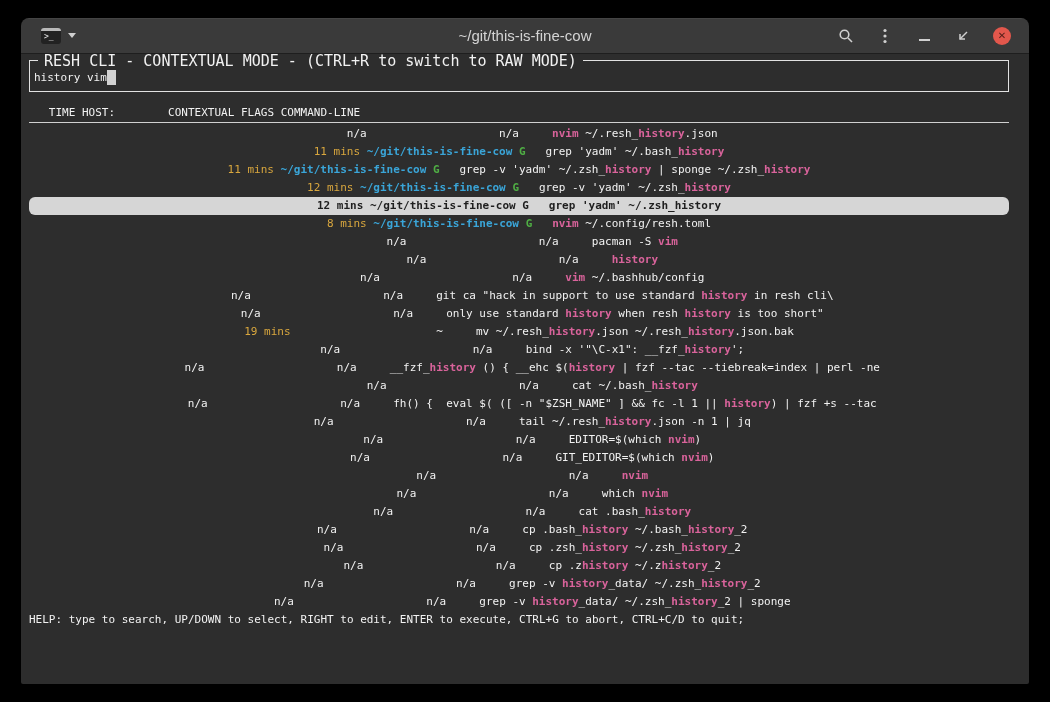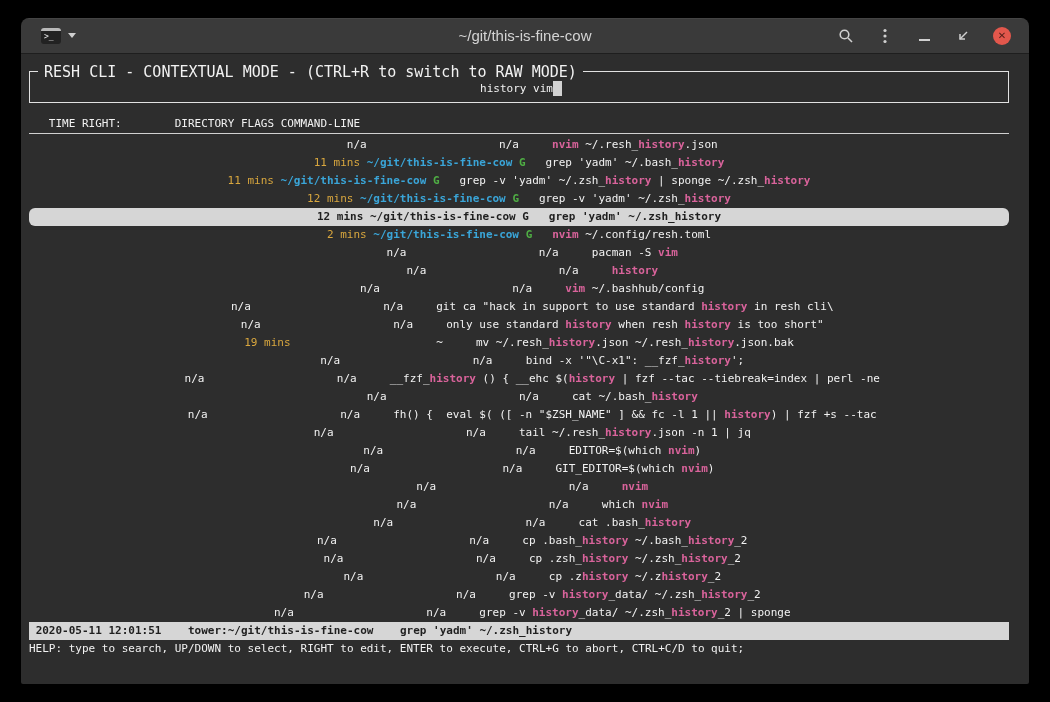--- a/index.html
+++ b/index.html
@@ -48,23 +48,22 @@
   
   .terminal {
     height:630px; background:var(--terminal_bg, #2d2d2d);
     color:var(--terminal_fg, #f2f2f2);
     padding:6px 20px 0 8px;
     font-size:15px; line-height:18px; overflow:hidden;
   }
   pre { margin:0; font-family:"DejaVu Sans Mono", monospace; font-size:11px; line-height:18px; white-space:pre; }
   
   .search-box {
-    position:relative; margin-top:11px; height:32px;
+    position:relative; margin-top:0; height:32px;
     border:1px solid #e2e2e2;
-    text-align:center;
   }
   .legend {
     position:absolute; top:-9px; left:8px;
     background:var(--terminal_bg, #2d2d2d); padding:0 6px;
     color:var(--terminal_fg, #f2f2f2);
   }
   .query-line { padding:6px 0 0 4px; }
   .query-line pre { display:inline; }
   .cursor {
     display:inline-block; width:9px; height:15px;
@@ -136,29 +135,29 @@
         </span>
     </div>
   </div>
 
   <div class="terminal">
     <div class="search-box">
       <span class="legend">RESH CLI - CONTEXTUAL MODE - (CTRL+R to switch to RAW MODE)</span>
       <div class="query-line"><pre>history vim</pre><span class="cursor"></span></div>
     </div>
 
-    <pre class="header-line" id="table-header">   TIME RIGHT:        DIRECTORY FLAGS COMMAND-LINE</pre>
+    <pre class="header-line" id="table-header">   TIME HOST:        CONTEXTUAL FLAGS COMMAND-LINE</pre>
 
     <div id="rows">
         <pre class="row"><span class="fg">    n/a</span> <span class="fg">                   n/a</span> <span class="flag">   </span> <span class="cmd"><span class="match">nvim</span> ~/.resh_<span class="match">history</span>.json</span></pre>
         <pre class="row"><span class="time">11 mins</span> <span class="dir">~/git/this-is-fine-cow</span> <span class="flag">G  </span> <span class="cmd">grep 'yadm' ~/.bash_<span class="match">history</span></span></pre>
         <pre class="row"><span class="time">11 mins</span> <span class="dir">~/git/this-is-fine-cow</span> <span class="flag">G  </span> <span class="cmd">grep -v 'yadm' ~/.zsh_<span class="match">history</span> | sponge ~/.zsh_<span class="match">history</span></span></pre>
         <pre class="row"><span class="time">12 mins</span> <span class="dir">~/git/this-is-fine-cow</span> <span class="flag">G  </span> <span class="cmd">grep -v 'yadm' ~/.zsh_<span class="match">history</span></span></pre>
         <pre class="row selected"><span class="time">12 mins</span> <span class="dir">~/git/this-is-fine-cow</span> <span class="flag">G  </span> <span class="cmd">grep 'yadm' ~/.zsh_<span class="match">history</span></span></pre>
-        <pre class="row"><span class="time">2 mins</span> <span class="dir">~/git/this-is-fine-cow</span> <span class="flag">G  </span> <span class="cmd"><span class="match">nvim</span> ~/.config/resh.toml</span></pre>
+        <pre class="row"><span class="time">8 mins</span> <span class="dir">~/git/this-is-fine-cow</span> <span class="flag">G  </span> <span class="cmd"><span class="match">nvim</span> ~/.config/resh.toml</span></pre>
         <pre class="row"><span class="fg">    n/a</span> <span class="fg">                   n/a</span> <span class="flag">   </span> <span class="cmd">pacman -S <span class="match">vim</span></span></pre>
         <pre class="row"><span class="fg">    n/a</span> <span class="fg">                   n/a</span> <span class="flag">   </span> <span class="cmd"><span class="match">history</span></span></pre>
         <pre class="row"><span class="fg">    n/a</span> <span class="fg">                   n/a</span> <span class="flag">   </span> <span class="cmd"><span class="match">vim</span> ~/.bashhub/config</span></pre>
         <pre class="row"><span class="fg">    n/a</span> <span class="fg">                   n/a</span> <span class="flag">   </span> <span class="cmd">git ca "hack in support to use standard <span class="match">history</span> in resh cli\</span></pre>
         <pre class="row"><span class="fg">    n/a</span> <span class="fg">                   n/a</span> <span class="flag">   </span> <span class="cmd">only use standard <span class="match">history</span> when resh <span class="match">history</span> is too short"</span></pre>
         <pre class="row"><span class="time">19 mins</span> <span class="fg">                     ~</span> <span class="flag">   </span> <span class="cmd">mv ~/.resh_<span class="match">history</span>.json ~/.resh_<span class="match">history</span>.json.bak</span></pre>
         <pre class="row"><span class="fg">    n/a</span> <span class="fg">                   n/a</span> <span class="flag">   </span> <span class="cmd">bind -x '"\C-x1": __fzf_<span class="match">history</span>';</span></pre>
         <pre class="row"><span class="fg">    n/a</span> <span class="fg">                   n/a</span> <span class="flag">   </span> <span class="cmd">__fzf_<span class="match">history</span> () { __ehc $(<span class="match">history</span> | fzf --tac --tiebreak=index | perl -ne</span></pre>
         <pre class="row"><span class="fg">    n/a</span> <span class="fg">                   n/a</span> <span class="flag">   </span> <span class="cmd">cat ~/.bash_<span class="match">history</span></span></pre>
         <pre class="row"><span class="fg">    n/a</span> <span class="fg">                   n/a</span> <span class="flag">   </span> <span class="cmd">fh() {  eval $( ([ -n "$ZSH_NAME" ] &amp;&amp; fc -l 1 || <span class="match">history</span>) | fzf +s --tac</span></pre>
@@ -168,17 +167,16 @@
         <pre class="row"><span class="fg">    n/a</span> <span class="fg">                   n/a</span> <span class="flag">   </span> <span class="cmd"><span class="match">nvim</span></span></pre>
         <pre class="row"><span class="fg">    n/a</span> <span class="fg">                   n/a</span> <span class="flag">   </span> <span class="cmd">which <span class="match">nvim</span></span></pre>
         <pre class="row"><span class="fg">    n/a</span> <span class="fg">                   n/a</span> <span class="flag">   </span> <span class="cmd">cat .bash_<span class="match">history</span></span></pre>
         <pre class="row"><span class="fg">    n/a</span> <span class="fg">                   n/a</span> <span class="flag">   </span> <span class="cmd">cp .bash_<span class="match">history</span> ~/.bash_<span class="match">history</span>_2</span></pre>
         <pre class="row"><span class="fg">    n/a</span> <span class="fg">                   n/a</span> <span class="flag">   </span> <span class="cmd">cp .zsh_<span class="match">history</span> ~/.zsh_<span class="match">history</span>_2</span></pre>
         <pre class="row"><span class="fg">    n/a</span> <span class="fg">                   n/a</span> <span class="flag">   </span> <span class="cmd">cp .z<span class="match">history</span> ~/.z<span class="match">history</span>_2</span></pre>
         <pre class="row"><span class="fg">    n/a</span> <span class="fg">                   n/a</span> <span class="flag">   </span> <span class="cmd">grep -v <span class="match">history</span>_data/ ~/.zsh_<span class="match">history</span>_2</span></pre>
         <pre class="row"><span class="fg">    n/a</span> <span class="fg">                   n/a</span> <span class="flag">   </span> <span class="cmd">grep -v <span class="match">history</span>_data/ ~/.zsh_<span class="match">history</span>_2 | sponge</span></pre>
       </div>
 
-    <pre class="status-bar" id="status-bar"> <span>2020-05-11 12:01:51</span>    <span>tower:~/git/this-is-fine-cow</span>    <span>grep 'yadm' ~/.zsh_history</span></pre>
 
     <pre class="help-line">HELP: type to search, UP/DOWN to select, RIGHT to edit, ENTER to execute, CTRL+G to abort, CTRL+C/D to quit;</pre>
   </div>
 </div>
 
 </body></html>

